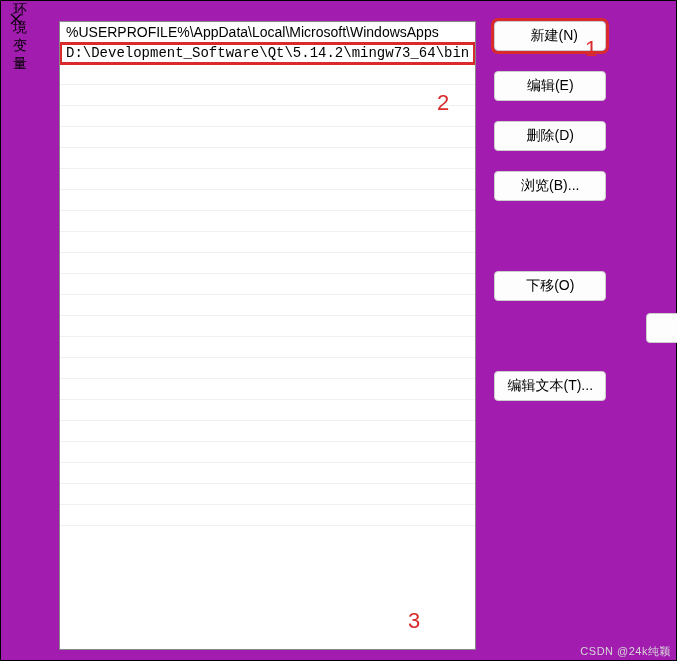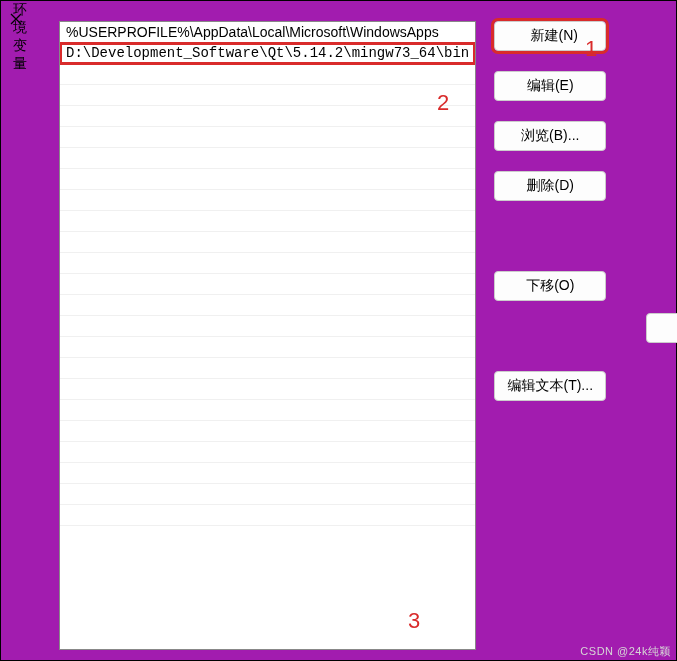--- a/index.html
+++ b/index.html
@@ -172,22 +172,22 @@
       <div class="list-row"></div>
       <div class="list-row"></div>
       <div class="list-row"></div>
       <div class="list-row"></div>
       <div class="list-row"></div>
     </div>
 
     <div class="side-buttons">
       <button class="btn highlighted">新建(N)</button>
       <button class="btn">编辑(E)</button>
+      <button class="btn">删除(D)</button>
       <button class="btn">浏览(B)...</button>
-      <button class="btn">删除(D)</button>
       <div class="spacer"></div>
       <button class="btn">下移(O)</button>
       <div class="spacer"></div>
       <button class="btn">编辑文本(T)...</button>
     </div>
   </div>
 
   <div class="footer">
     <button class="btn">取消</button>
     <button class="btn highlighted">确定</button>

